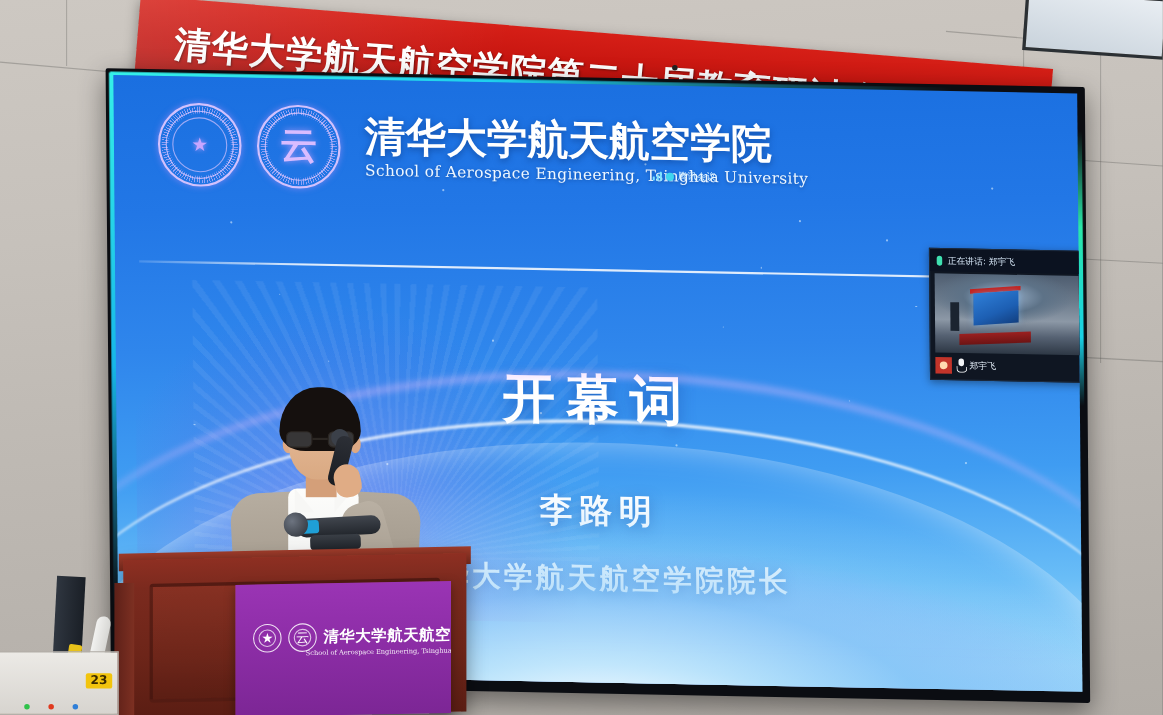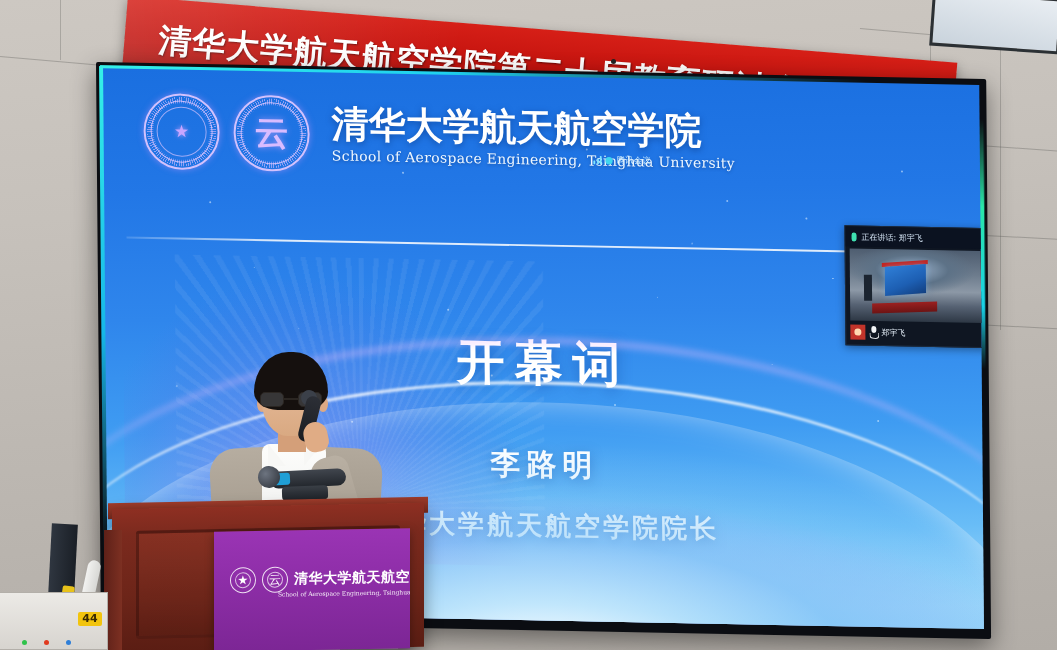--- a/index.html
+++ b/index.html
@@ -581,18 +581,18 @@
     </div>
     <div class="ps-en">School of Aerospace Engineering, Tsinghua University</div>
   </div>
 
   <div class="wall-base"></div>
   <div class="door-frame"></div>
   <div class="eq-pole"></div>
   <div class="eq-nozzle"></div>
   <div class="eq-hose"></div>
   <div class="eq-box"></div>
-  <div class="eq-badge">44</div>
+  <div class="eq-badge">23</div>
   <div class="eq-led" style="left:22px; background:#2fc24a;"></div>
   <div class="eq-led" style="left:44px; background:#e03a1f;"></div>
   <div class="eq-led" style="left:66px; background:#2f7fd8;"></div>
 
 </div>
 
 </body></html>

